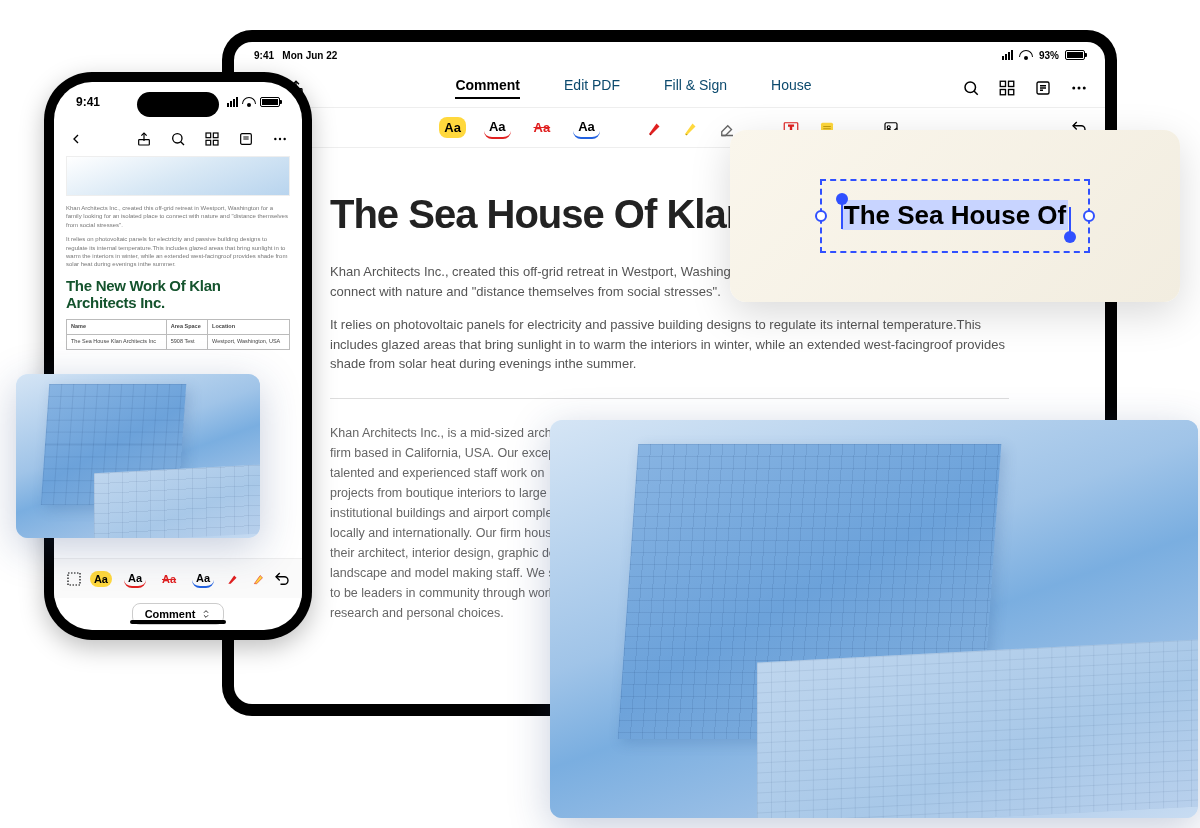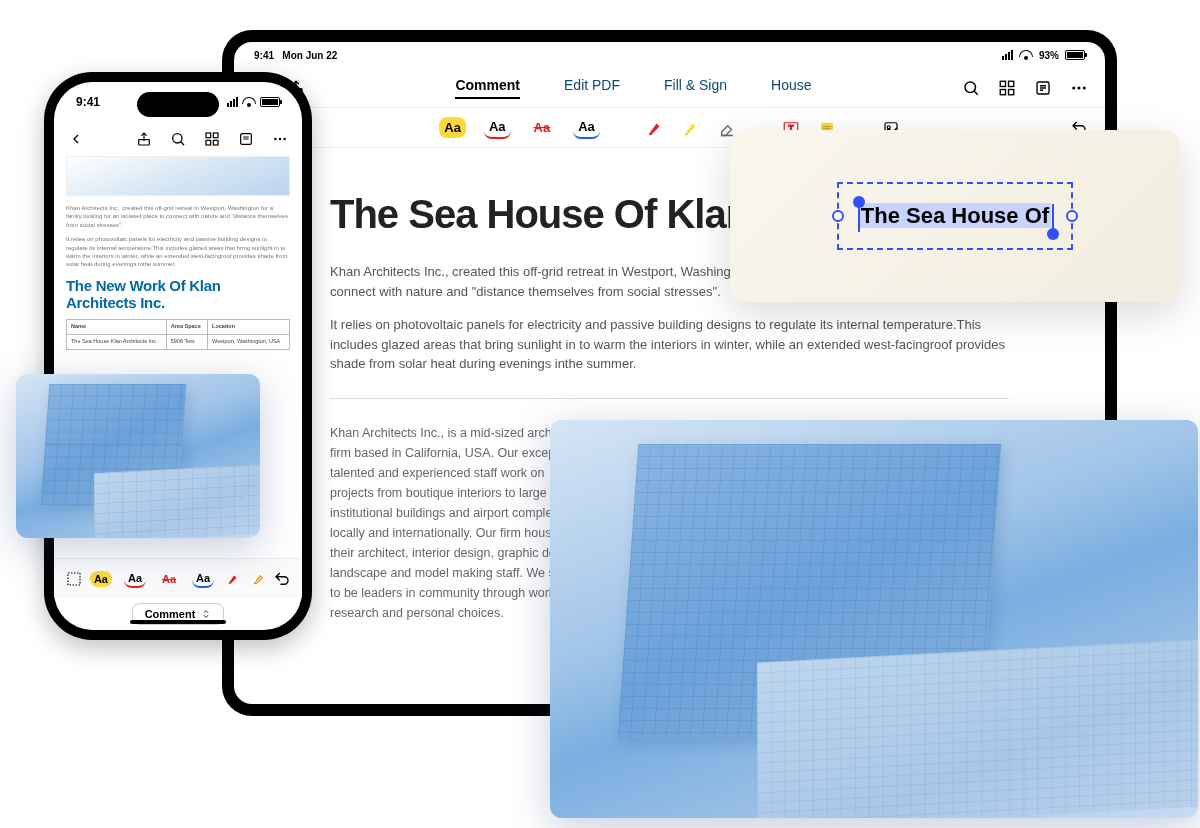--- a/index.html
+++ b/index.html
@@ -130,21 +130,21 @@
 }
 .iphone-screen { width:100%; height:100%; background:#fff; border-radius:38px; overflow:hidden; position:relative; }
 .notch { position:absolute; top:10px; left:50%; transform:translateX(-50%); width:82px; height:25px; background:#000; border-radius:14px; z-index:10; }
 .iphone-status { height:40px; display:flex; align-items:center; justify-content:space-between; padding:0 22px; font-size:12px; font-weight:600; }
 .iphone-nav { height:34px; display:flex; align-items:center; justify-content:space-between; padding:0 12px; }
 .iphone-nav .navright { display:flex; gap:14px; }
 .iphone-nav .icon-btn svg { width:16px; height:16px; }
 .iphone-doc { padding:0 12px 6px; font-size:6.5px; color:#444; line-height:1.4; height:calc(100% - 146px); overflow:hidden; }
 .iphone-doc .hero { height:40px; background: linear-gradient(160deg, #fff 0%, #d8e8f5 50%, #b8d4ee 100%); margin-bottom:8px; border:1px solid #eee; }
 .iphone-doc .tiny { font-size:6px; margin-bottom:6px; color:#777; }
-.iphone-doc h2 { font-size:15px; font-weight:800; line-height:1.15; margin:8px 0; letter-spacing:-0.3px; color:#0369a1; }
+.iphone-doc h2 { font-size:15px; font-weight:800; line-height:1.15; margin:8px 0; letter-spacing:-0.3px; color:#14532d; }
 .iphone-table { width:100%; border:1px solid #bbb; border-collapse:collapse; font-size:5.5px; margin-top:8px; }
 .iphone-table th, .iphone-table td { border:1px solid #bbb; padding:3px 4px; text-align:left; }
 .iphone-table th { font-weight:700; }
 .iphone-tools { height:40px; display:flex; align-items:center; justify-content:center; gap:12px; padding:0 10px; background:#fafafa; border-top:1px solid #eee; position:relative; }
 .iphone-tools .undo-sm { position:absolute; right:10px; }
 .iphone-tools .crop-sm { position:absolute; left:10px; }
 .iphone-mode { height:32px; display:flex; align-items:center; justify-content:center; }
 .mode-pill { border:1px solid #ccc; border-radius:8px; padding:4px 12px; font-size:11px; font-weight:600; display:flex; align-items:center; gap:6px; cursor:pointer; }
 .home-ind { position:absolute; bottom:6px; left:50%; transform:translateX(-50%); width:96px; height:4px; background:#000; border-radius:4px; }
 
@@ -206,21 +206,21 @@
   z-index:8;
 }
 .selbox {
   border:2px dashed #3050ff;
   padding:18px 20px;
   position:relative;
   background: rgba(255,255,255,0);
 }
 .selbox .hl {
   background:#c8d4ff;
-  font-size:22px;
+  font-size:26px;
   font-weight:800;
   line-height:1.3;
   color:#000;
   text-align:center;
   padding:0 2px;
 }
 .handle { position:absolute; width:12px; height:12px; background:#3050ff; border-radius:50%; border:2px solid #fff; }
 .handle.tl2 { left:-7px; top:50%; transform:translateY(-50%); background:#fff; border:2px solid #3050ff; }
 .handle.tr2 { right:-7px; top:50%; transform:translateY(-50%); background:#fff; border:2px solid #3050ff; }
 .cursor-dot { position:absolute; width:12px; height:12px; background:#3050ff; border-radius:50%; }

